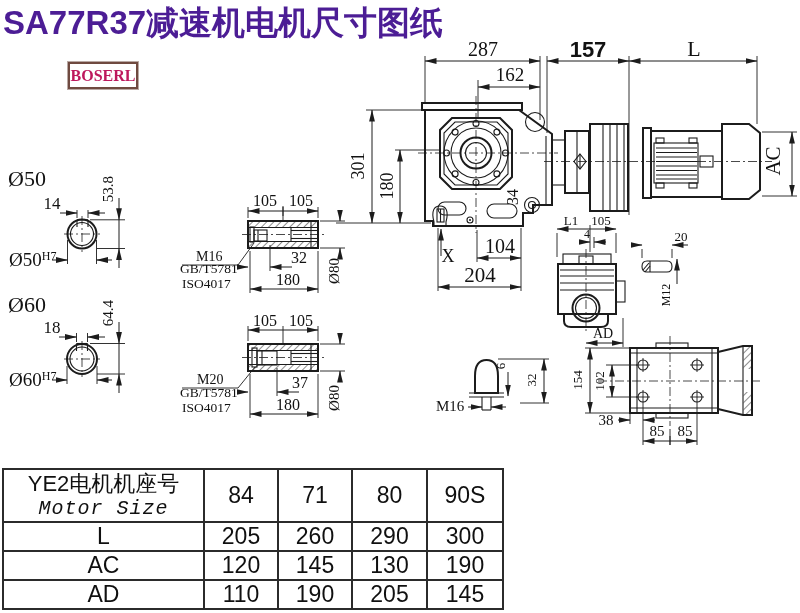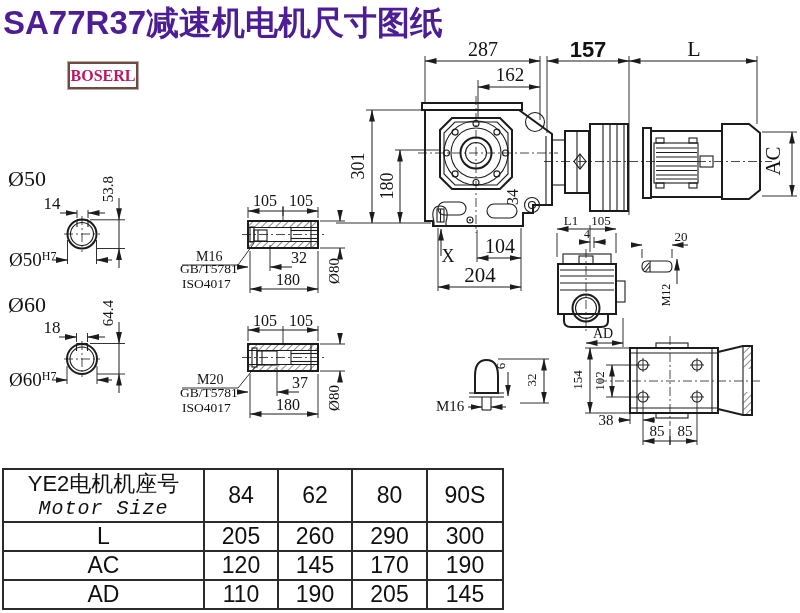--- a/index.html
+++ b/index.html
@@ -408,36 +408,36 @@
         <col style="width:75px">
         <col style="width:76px">
       </colgroup>
     <tbody>
         <tr class="hdrrow">
       <th>
         <div class="hdr1">YE2电机机座号</div>
         <div class="hdr2">Motor Size</div>
       </th>
       <th class="colhead">84</th>
-      <th class="colhead">62</th>
+      <th class="colhead">71</th>
       <th class="colhead">80</th>
       <th class="colhead">90S</th>
     </tr>
     <tr class="datarow">
       <td>L</td>
       <td>205</td>
       <td>260</td>
       <td>290</td>
       <td>300</td>
     </tr>
     <tr class="datarow">
       <td>AC</td>
       <td>120</td>
       <td>145</td>
-      <td>170</td>
+      <td>130</td>
       <td>190</td>
     </tr>
     <tr class="datarow">
       <td>AD</td>
       <td>110</td>
       <td>190</td>
       <td>205</td>
       <td>145</td>
     </tr>
   </tbody>

